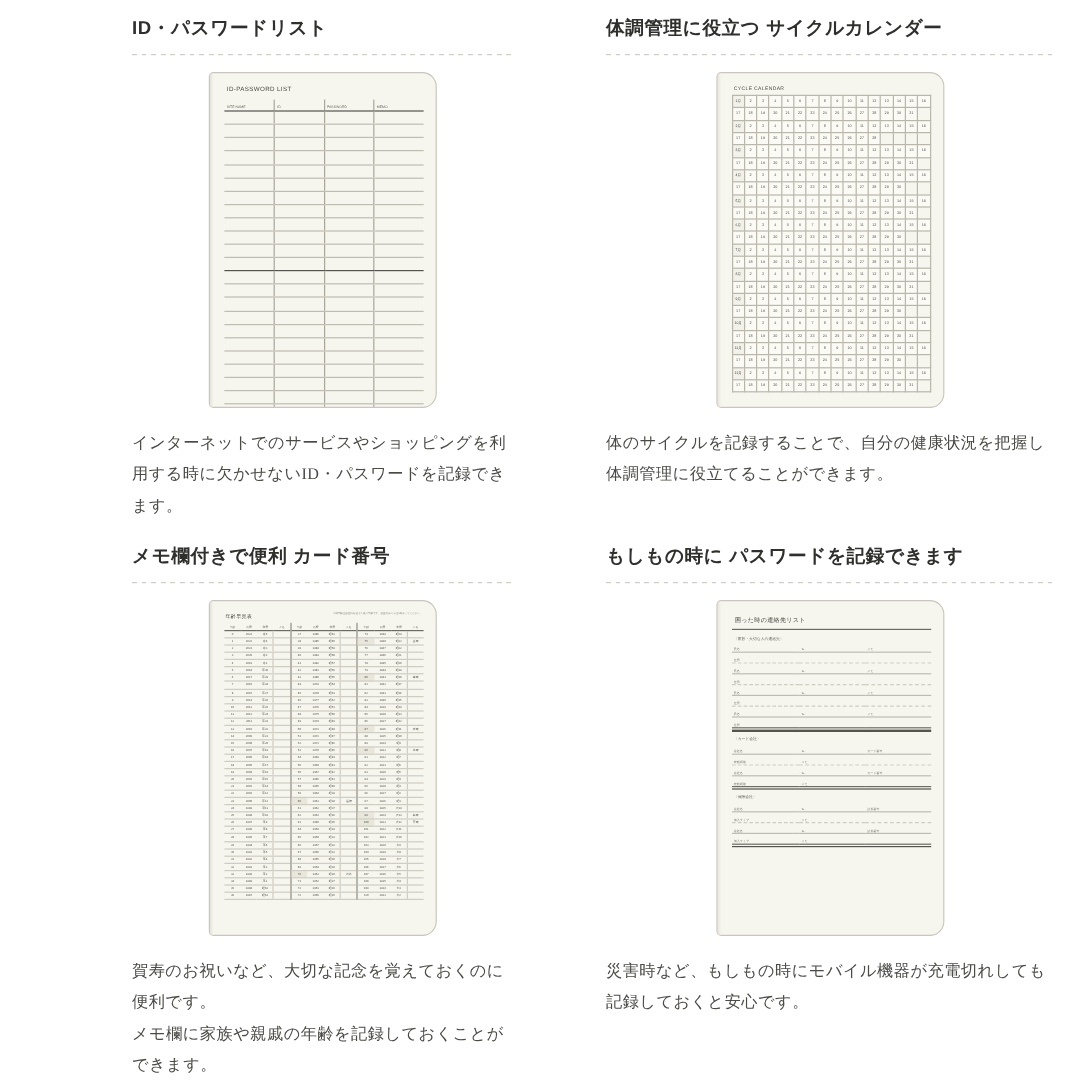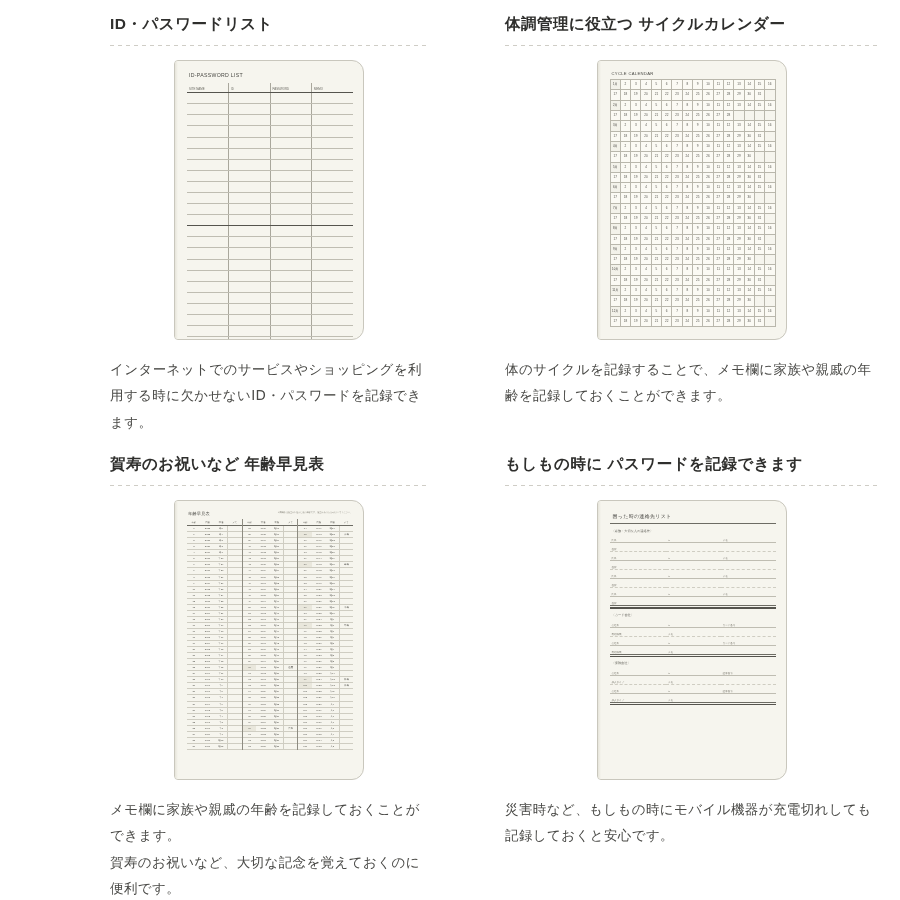--- a/index.html
+++ b/index.html
@@ -121,21 +121,21 @@
 
   
   .caption{
     margin:16px 0 0 0;
     font-size:13.5px;
     line-height:1.95;
     color:#4a4a47;
     letter-spacing:0.4px;
     font-family:"DejaVu Sans","Liberation Sans",sans-serif;
   }
-  .caption p{margin:0;}
+  .caption p{margin:0;font-family:Liberation Serif, serif;}
 </style>
 </head>
 <body>
 
 <div class="page">
   <div class="grid">
 
     <div class="cell">
       <div class="cell-inner">
         <h2 class="sec-title">ID・パスワードリスト</h2>
@@ -744,28 +744,28 @@
                     <td>30</td>
                     <td>31</td>
                     <td class="e"></td>
                   </tr>
                 </tbody>
               </table>
           </div>
         </div>
 
         <div class="caption">
-          <p>体のサイクルを記録することで、メモ欄に家族や親戚の年齢を記録しておくことができます。</p>
+          <p>体のサイクルを記録することで、自分の健康状況を把握し体調管理に役立てることができます。</p>
         </div>
       </div>
     </div>
 
     <div class="cell">
       <div class="cell-inner">
-        <h2 class="sec-title">賀寿のお祝いなど 年齢早見表</h2>
+        <h2 class="sec-title">メモ欄付きで便利 カード番号</h2>
         <div class="divider"></div>
 
         <div class="card card-age">
           <div class="card-pad">
             <div class="age-head">
               <div class="age-title">年齢早見表</div>
               <div class="age-note">※満年齢は誕生日を迎えた後の年齢です。誕生日前の方は1歳引いてください。</div>
             </div>
             <div class="age-cols" id="age-cols">
                 <div class="age-col">
@@ -1474,22 +1474,22 @@
                         <td class="memo"></td>
                       </tr>
                     </tbody>
                   </table>
                 </div>
               </div>
           </div>
         </div>
 
         <div class="caption">
+          <p>賀寿のお祝いなど、大切な記念を覚えておくのに便利です。</p>
           <p>メモ欄に家族や親戚の年齢を記録しておくことができます。</p>
-          <p>賀寿のお祝いなど、大切な記念を覚えておくのに便利です。</p>
         </div>
       </div>
     </div>
 
     <div class="cell right">
       <div class="cell-inner">
         <h2 class="sec-title">もしもの時に パスワードを記録できます</h2>
         <div class="divider"></div>
 
         <div class="card card-contact">

